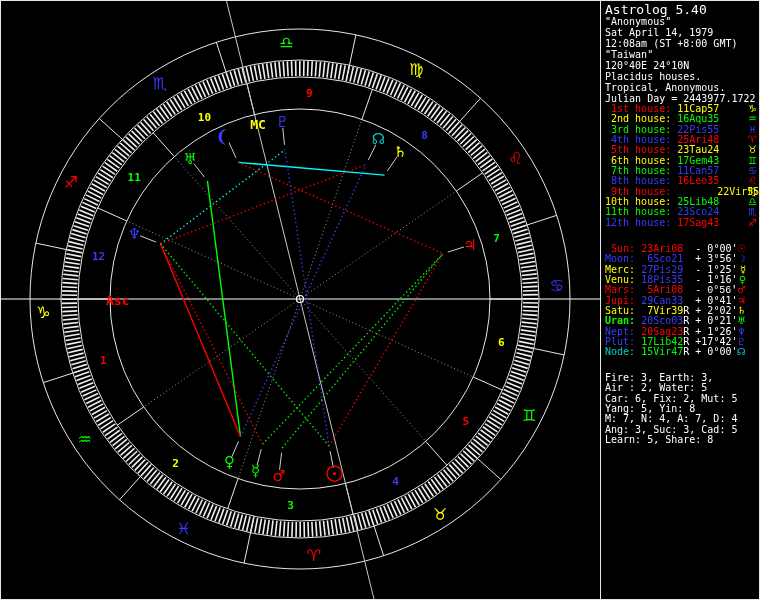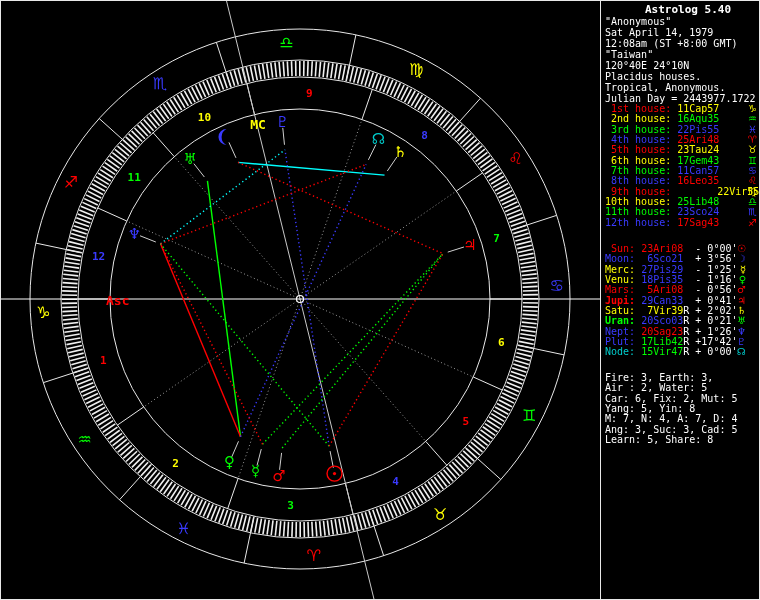--- a/index.html
+++ b/index.html
@@ -5,21 +5,21 @@
   html,body{margin:0;padding:0;background:#000;}
   #win{position:relative;width:760px;height:600px;background:#000;overflow:hidden;
        font-family:"DejaVu Sans Mono",monospace;}
   #frame{position:absolute;inset:0;border:1px solid #e8e8e8;pointer-events:none;z-index:20;}
   #wheel{position:absolute;left:0;top:0;}
   #panel{position:absolute;left:600px;top:0;width:160px;height:600px;
          border-left:1px solid #e8e8e8;box-sizing:border-box;color:#fff;}
   .blk{position:absolute;left:4px;right:0;}
   #hdr{top:3px;}
   .hl{height:11px;line-height:11px;font-size:10px;white-space:pre;}
-  .hl.title{font-size:11px;font-weight:bold;height:13px;line-height:13px;margin-left:40px;}
+  .hl.title{font-size:13px;font-weight:normal;height:13px;line-height:13px;}
   #houses{top:104px;}
   #planets{top:244px;}
   #stats{top:373px;}
   .row{position:relative;height:10.35px;line-height:10.35px;font-size:10px;white-space:pre;}
   .rg{position:absolute;top:-1px;font-family:"DejaVu Sans",sans-serif;font-size:10px;line-height:11px;}
   .sl{height:10.35px;line-height:10.35px;font-size:10px;white-space:pre;}
 </style>
 </head>
 <body>
 
@@ -524,22 +524,22 @@
         <div class="row"><span style="color: rgb(255, 0, 0);"> 9th house: </span><span style="color: rgb(255, 255, 0); margin-left: 40px;">22Vir55</span><span class="rg" style="color: rgb(255, 255, 0); right: 3px;">♍</span></div>
         <div class="row"><span style="color: rgb(255, 255, 0);">10th house: </span><span style="color: rgb(0, 255, 0);">25Lib48</span><span class="rg" style="color: rgb(0, 255, 0); right: 3px;">♎</span></div>
         <div class="row"><span style="color: rgb(0, 255, 0);">11th house: </span><span style="color: rgb(58, 58, 255);">23Sco24</span><span class="rg" style="color: rgb(58, 58, 255); right: 3px;">♏</span></div>
         <div class="row"><span style="color: rgb(58, 58, 255);">12th house: </span><span style="color: rgb(255, 0, 0);">17Sag43</span><span class="rg" style="color: rgb(255, 0, 0); right: 3px;">♐</span></div>
       </div>
     <div id="planets" class="blk">
         <div class="row"><span style="color: rgb(255, 0, 0);"> Sun: </span><span style="color: rgb(255, 0, 0);">23Ari08</span><span style="color: rgb(255, 255, 255);"> </span><span style="color: rgb(255, 255, 255);"> - 0°00'</span><span class="rg" style="color: rgb(255, 0, 0); right: 14px;">☉</span></div>
         <div class="row"><span style="color: rgb(58, 58, 255);">Moon: </span><span style="color: rgb(58, 58, 255);"> 6Sco21</span><span style="color: rgb(255, 255, 255);"> </span><span style="color: rgb(255, 255, 255);"> + 3°56'</span><span class="rg" style="color: rgb(58, 58, 255); right: 14px;">☽</span></div>
         <div class="row"><span style="color: rgb(255, 255, 0);">Merc: </span><span style="color: rgb(58, 58, 255);">27Pis29</span><span style="color: rgb(255, 255, 255);"> </span><span style="color: rgb(255, 255, 255);"> - 1°25'</span><span class="rg" style="color: rgb(255, 255, 0); right: 14px;">☿</span></div>
         <div class="row"><span style="color: rgb(255, 255, 0);">Venu: </span><span style="color: rgb(58, 58, 255);">18Pis35</span><span style="color: rgb(255, 255, 255);"> </span><span style="color: rgb(255, 255, 255);"> - 1°16'</span><span class="rg" style="color: rgb(0, 255, 0); right: 14px;">♀</span></div>
-        <div class="row"><span style="color: rgb(255, 0, 0);">Mars: </span><span style="color: rgb(255, 0, 0);"> 5Ari08</span><span style="color: rgb(255, 255, 255);"> </span><span style="color: rgb(255, 255, 255);"> - 0°56'</span><span class="rg" style="color: rgb(255, 0, 0); right: 14px;">♂</span></div>
-        <div class="row"><span style="color: rgb(255, 0, 0); font-weight: bold;">Jupi: </span><span style="color: rgb(58, 58, 255);">29Can33</span><span style="color: rgb(255, 255, 255);"> </span><span style="color: rgb(255, 255, 255);"> + 0°41'</span><span class="rg" style="color: rgb(255, 0, 0); right: 14px;">♃</span></div>
+        <div class="row"><span style="color: rgb(255, 0, 0);">Mars: </span><span style="color: rgb(255, 0, 0);"> 5Ari08</span><span style="color: rgb(255, 255, 255);"> </span><span style="color: rgb(255, 255, 255); font-family: Liberation Mono, monospace;"> - 0°56'</span><span class="rg" style="color: rgb(255, 0, 0); right: 14px;">♂</span></div>
+        <div class="row"><span style="color: rgb(255, 0, 0);">Jupi: </span><span style="color: rgb(58, 58, 255);">29Can33</span><span style="color: rgb(255, 255, 255);"> </span><span style="color: rgb(255, 255, 255);"> + 0°41'</span><span class="rg" style="color: rgb(255, 0, 0); right: 14px;">♃</span></div>
         <div class="row"><span style="color: rgb(255, 255, 0);">Satu: </span><span style="color: rgb(255, 255, 0);"> 7Vir39</span><span style="color: rgb(255, 255, 255);">R</span><span style="color: rgb(255, 255, 255);"> + 2°02'</span><span class="rg" style="color: rgb(255, 255, 0); right: 14px;">♄</span></div>
         <div class="row"><span style="color: rgb(0, 255, 0); font-weight: bold;">Uran: </span><span style="color: rgb(58, 58, 255);">20Sco03</span><span style="color: rgb(255, 255, 255);">R</span><span style="color: rgb(255, 255, 255);"> + 0°21'</span><span class="rg" style="color: rgb(0, 255, 0); right: 14px;">♅</span></div>
         <div class="row"><span style="color: rgb(58, 58, 255);">Nept: </span><span style="color: rgb(255, 0, 0);">20Sag23</span><span style="color: rgb(255, 255, 255);">R</span><span style="color: rgb(255, 255, 255);"> + 1°26'</span><span class="rg" style="color: rgb(58, 58, 255); right: 14px;">♆</span></div>
         <div class="row"><span style="color: rgb(58, 58, 255);">Plut: </span><span style="color: rgb(0, 255, 0);">17Lib42</span><span style="color: rgb(255, 255, 255);">R</span><span style="color: rgb(255, 255, 255); margin-top: 30px;"> +17°42'</span><span class="rg" style="color: rgb(58, 58, 255); right: 14px;">♇</span></div>
         <div class="row"><span style="color: rgb(0, 204, 204);">Node: </span><span style="color: rgb(0, 255, 0);">15Vir47</span><span style="color: rgb(255, 255, 255);">R</span><span style="color: rgb(255, 255, 255);"> + 0°00'</span><span class="rg" style="color: rgb(0, 204, 204); right: 14px;">☊</span></div>
       </div>
     <div id="stats" class="blk">
       <div class="sl">Fire: 3, Earth: 3,</div>
       <div class="sl">Air : 2, Water: 5</div>
       <div class="sl">Car: 6, Fix: 2, Mut: 5</div>

